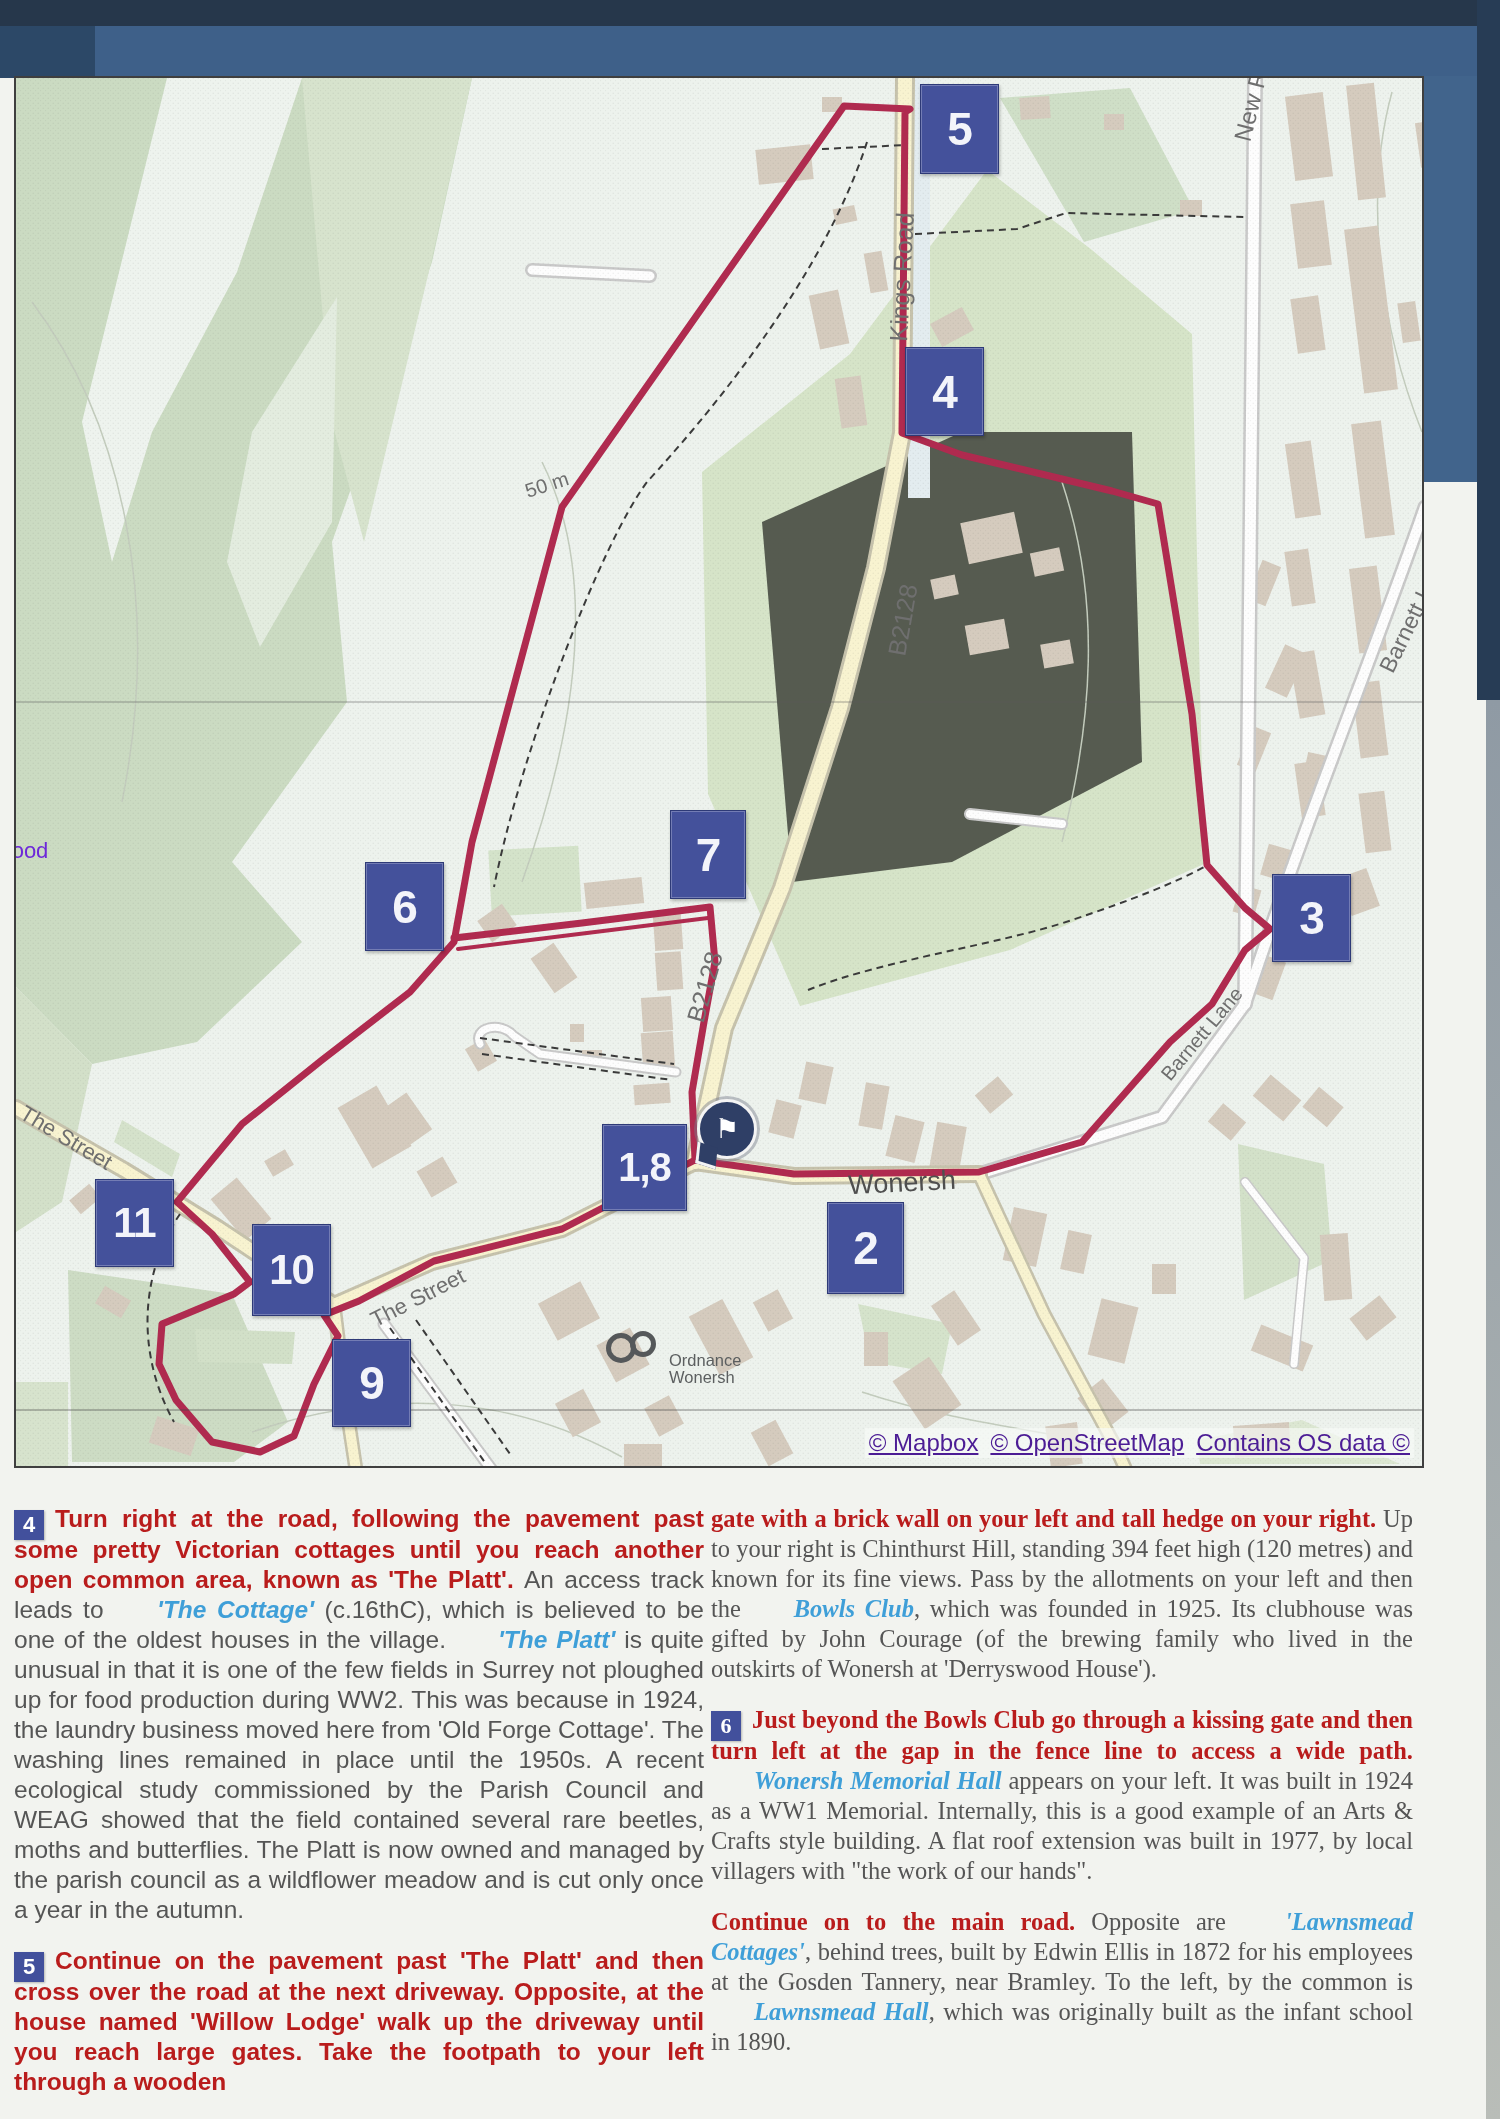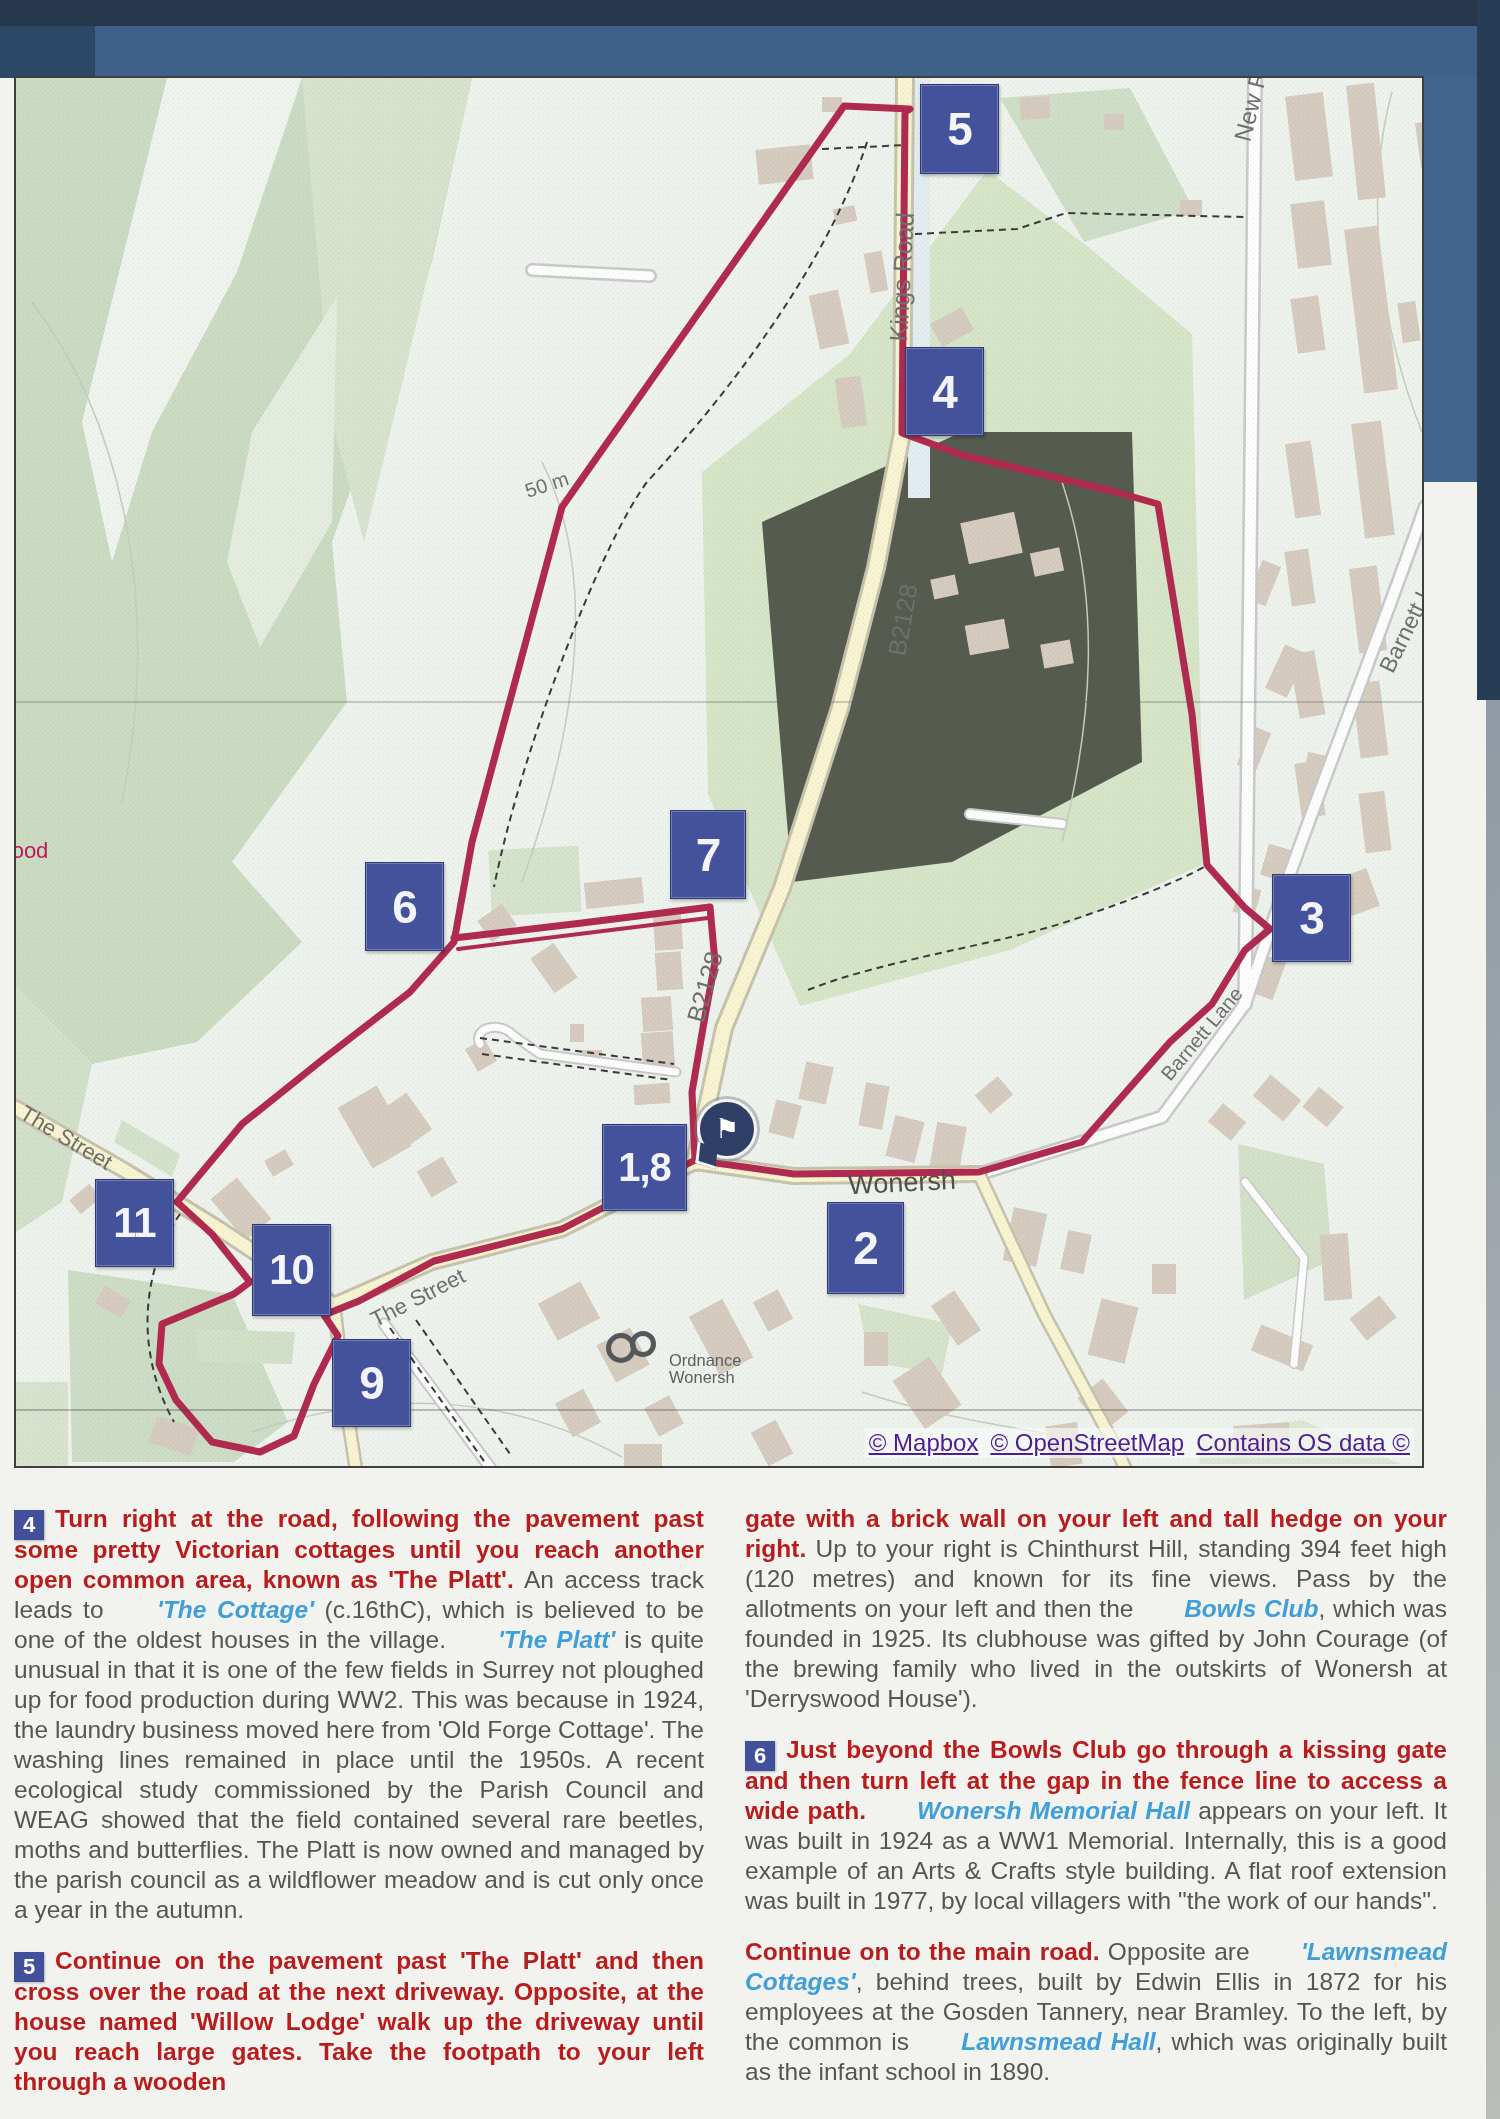--- a/index.html
+++ b/index.html
@@ -34,21 +34,21 @@
   #os-logo .r2{left:24px;top:0;width:26px;height:26px;border-width:8px;}
   #os-logo .txt{font-size:16.5px;line-height:17px;color:#5c5f60;margin-top:42px;}
   
   #attribution{position:absolute;right:8px;bottom:8px;font-size:24px;color:#4c1d95;background:rgba(248,250,248,.65);
                padding:1px 4px;white-space:nowrap;}
   #attribution span{text-decoration:underline;margin-left:12px;}
   #attribution span:first-child{margin-left:0;}
   
   .col{position:absolute;top:1504px;font-size:24.5px;line-height:30px;color:#4f4f4f;text-align:justify;}
   #col0{left:14px;width:690px;}
-  #col1{left:745px;width:702px;}
+  #col1{left:711px;width:702px;font-family:Liberation Serif, serif;}
   .para{margin:0 0 21px 0;}
   .badge{display:inline-flex;align-items:center;justify-content:center;width:30px;height:30px;
          background:#42509c;color:#fff;font-weight:bold;font-size:22px;margin-right:11px;
          transform:translateY(5px);box-shadow:1px 1px 2px rgba(0,0,0,.25);}
   .seg-b{font-weight:bold;color:#b91c1c;}
   .seg-r{color:#555;}
   .seg-l{color:#3f9fd8;font-weight:bold;font-style:italic;margin-left:43px;}
 </style>
 </head>
 <body>
@@ -302,21 +302,21 @@
       <span class="maplabel" style="left: 886px; top: 199px; font-size: 25px; color: rgb(111, 111, 111); transform: translate(-50%, -50%) rotate(-87deg);">Kings Road</span>
       <span class="maplabel" style="left: 887px; top: 542px; font-size: 25px; color: rgb(111, 111, 111); transform: translate(-50%, -50%) rotate(-80deg);">B2128</span>
       <span class="maplabel" style="left: 689px; top: 909px; font-size: 25px; color: rgb(111, 111, 111); transform: translate(-50%, -50%) rotate(-74deg);">B2128</span>
       <span class="maplabel" style="left: 1235px; top: 28px; font-size: 24px; color: rgb(111, 111, 111); transform: translate(-50%, -50%) rotate(-76deg);">New R</span>
       <span class="maplabel" style="left: 1399px; top: 534px; font-size: 23px; color: rgb(111, 111, 111); transform: translate(-50%, -50%) rotate(-64deg);">Barnett Lane</span>
       <span class="maplabel" style="left: 1186px; top: 956px; font-size: 20px; color: rgb(111, 111, 111); transform: translate(-50%, -50%) rotate(-50deg);">Barnett Lane</span>
       <span class="maplabel" style="left: 886px; top: 1105px; font-size: 27px; color: rgb(79, 79, 79); transform: translate(-50%, -50%) rotate(-3deg);">Wonersh</span>
       <span class="maplabel" style="left: 50px; top: 1060px; font-size: 22px; color: rgb(111, 111, 111); transform: translate(-50%, -50%) rotate(31deg);">The Street</span>
       <span class="maplabel" style="left: 402px; top: 1220px; font-size: 22px; color: rgb(111, 111, 111); transform: translate(-50%, -50%) rotate(-27deg);">The Street</span>
       <span class="maplabel" style="left: 531px; top: 407px; font-size: 20px; color: rgb(111, 111, 111); transform: translate(-50%, -50%) rotate(-18deg);">50 m</span>
-      <span class="maplabel" style="left: 14px; top: 773px; font-size: 22px; color: #be185d; transform: translate(-50%, -50%) rotate(0deg);">ood</span>
+      <span class="maplabel" style="left: 14px; top: 773px; font-size: 22px; color: #6d28d9; transform: translate(-50%, -50%) rotate(0deg);">ood</span>
       <div class="flag-pin" style="left: 681px; top: 1021px;">
         <span class="glyph">⚑</span>
       </div>
     </div>
 
   <div id="col0" class="col">
       <p class="para"><span class="badge">4</span><span class="seg-b">Turn right at the road, following the pavement past some pretty Victorian cottages until you reach another open common area, known as 'The Platt'. </span><span class="seg-r">An access track leads to </span><span class="seg-l">'The Cottage'</span><span class="seg-r"> (c.16thC), which is believed to be one of the oldest houses in the village. </span><span class="seg-l">'The Platt'</span><span class="seg-r"> is quite unusual in that it is one of the few fields in Surrey not ploughed up for food production during WW2. This was because in 1924, the laundry business moved here from 'Old Forge Cottage'. The washing lines remained in place until the 1950s. A recent ecological study commissioned by the Parish Council and WEAG showed that the field contained several rare beetles, moths and butterflies. The Platt is now owned and managed by the parish council as a wildflower meadow and is cut only once a year in the autumn.</span></p>
       <p class="para"><span class="badge">5</span><span class="seg-b">Continue on the pavement past 'The Platt' and then cross over the road at the next driveway. Opposite, at the house named 'Willow Lodge' walk up the driveway until you reach large gates. Take the footpath to your left through a wooden</span></p>
     </div>
   <div id="col1" class="col">

